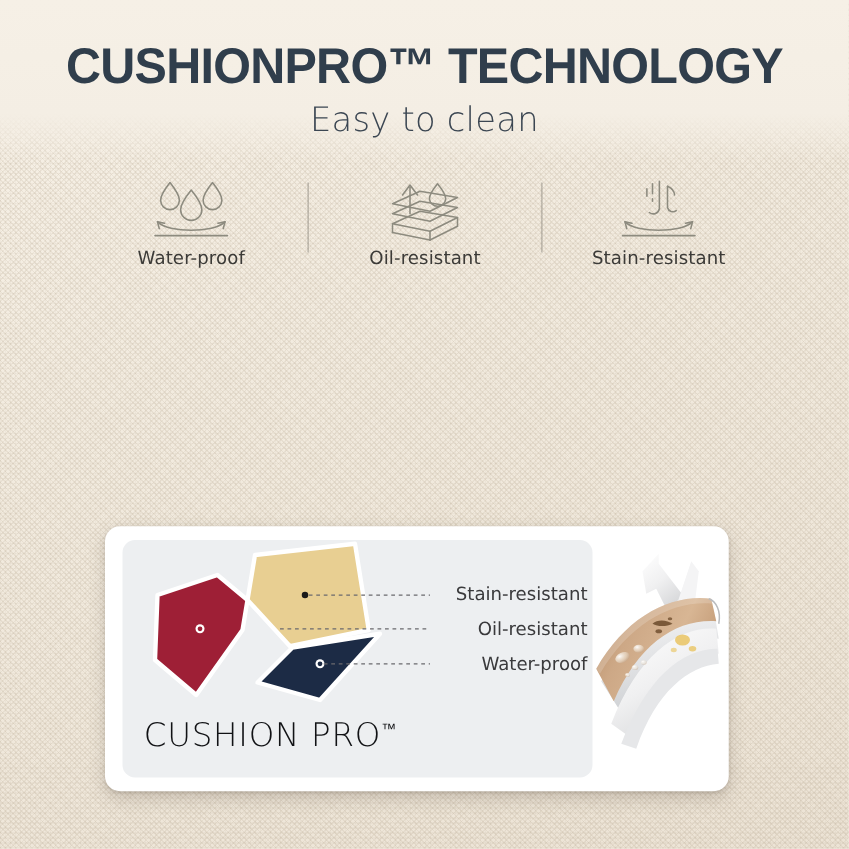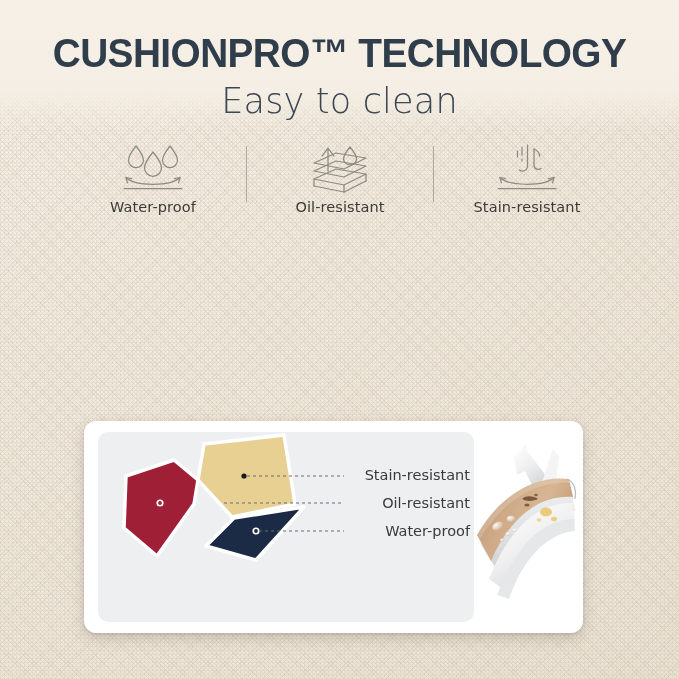--- a/index.html
+++ b/index.html
@@ -21,21 +21,21 @@
   #header{position:absolute;left:0;top:0;width:679px;height:130px;
     background:linear-gradient(180deg,#f6f0e6 0%, #f4eee4 70%, rgba(244,238,228,0) 100%);padding-left:32px;}
   #title{
     position:absolute;left:0;top:31px;width:679px;text-align:center;
     font-size:40px;font-weight:bold;letter-spacing:-.6px;
     color:#303e4c;font-family:"Liberation Sans", sans-serif;
     transform:scaleX(.97);
   }
   #subtitle{
     position:absolute;left:0;top:81px;width:679px;text-align:center;
-    font-size:35px;font-weight:300;color:#3b4652;letter-spacing:.2px;
+    font-size:27px;font-weight:300;color:#3b4652;letter-spacing:.2px;
     font-family:"DejaVu Sans", sans-serif;
   }
   
   #features{position:absolute;left:60px;top:140px;width:560px;height:90px;
     display:flex;align-items:flex-start;}
   .feature{flex:1 1 0;display:flex;flex-direction:column;align-items:center;}
   .feature .ico{height:55px;display:flex;align-items:center;justify-content:center;}
   .feature .flabel{margin-top:4px;font-size:14.5px;color:#3c3b38;
     font-family:"DejaVu Sans", sans-serif;letter-spacing:.1px;}
   .vdiv{width:1px;height:56px;margin-top:6px;background:#9a948a;opacity:.75;align-self:flex-start;}
@@ -154,20 +154,23 @@
           <path d="M149 44 H246"></path>
           <path d="M126 71 H246"></path>
           <path d="M161 99 H246"></path>
         </g>
 
         <text x="372" y="48" text-anchor="end" font-family="DejaVu Sans, sans-serif" font-size="14.5" fill="#3a3a3c">Stain-resistant</text>
         <text x="372" y="76" text-anchor="end" font-family="DejaVu Sans, sans-serif" font-size="14.5" fill="#3a3a3c">Oil-resistant</text>
         <text x="372" y="104" text-anchor="end" font-family="DejaVu Sans, sans-serif" font-size="14.5" fill="#3a3a3c">Water-proof</text>
       </svg>
 
+      <div id="brand" class="nosel">
+        <span>CUSHION PRO</span><span class="tm">™</span>
+      </div>
     </div>
 
     <svg id="photo" viewBox="0 0 112 200">
       <defs>
         <linearGradient id="matG" x1="0" y1="0" x2="1" y2="0.4">
           <stop offset="0" stop-color="#b58a63"></stop>
           <stop offset=".35" stop-color="#cda886"></stop>
           <stop offset=".72" stop-color="#d8b694"></stop>
           <stop offset="1" stop-color="#c49c78"></stop>
         </linearGradient>

